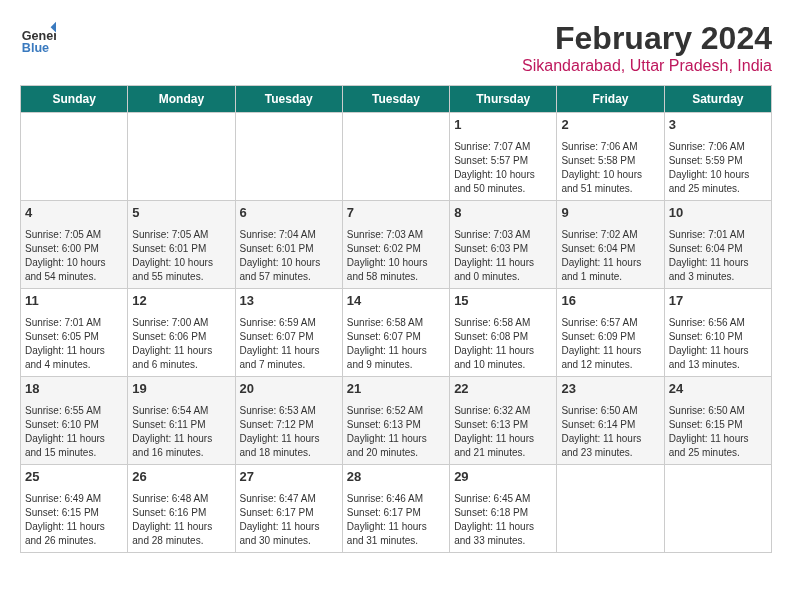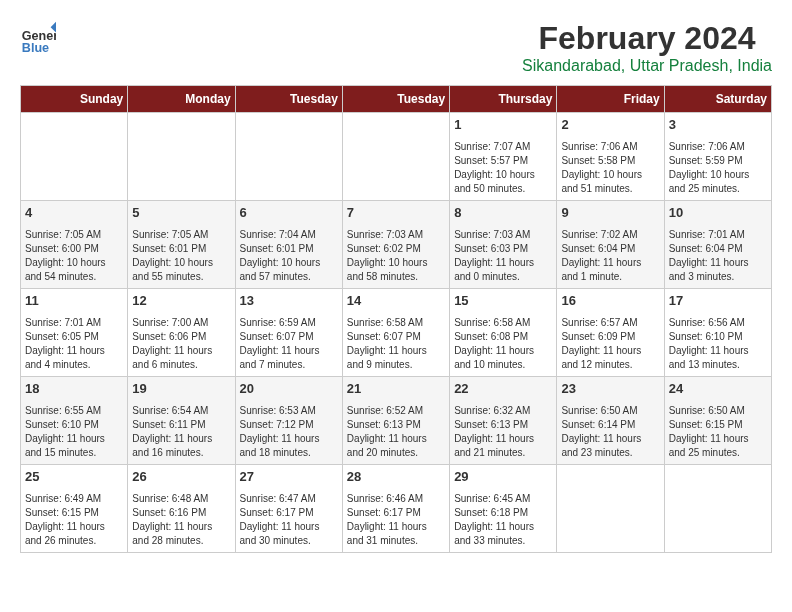--- a/index.html
+++ b/index.html
@@ -19,42 +19,42 @@
     .logo {
       display: flex;
       align-items: center;
       gap: 6px;
     }
     .logo-icon {
       width: 36px;
       height: 36px;
     }
     .title-block {
-      text-align: center;
+      text-align: right;
     }
     .title-block h1 {
       font-size: 32px;
       font-weight: bold;
       color: #333;
     }
     .title-block h2 {
       font-size: 16px;
-      color: #15803d;
+      color: #be185d;
       font-weight: normal;
     }
     table {
       width: 100%;
       border-collapse: collapse;
       font-size: 11px;
     }
     thead tr th {
-      background-color: #7f1d1d;
+      background-color: #0f766e;
       color: #fff;
       padding: 6px 4px;
-      text-align: right;
+      text-align: center;
       font-size: 12px;
       font-weight: bold;
       border: 1px solid #ccc;
     }
     tbody tr td {
       border: 1px solid #ccc;
       vertical-align: top;
       padding: 4px;
       color: #333;
       min-height: 80px;

